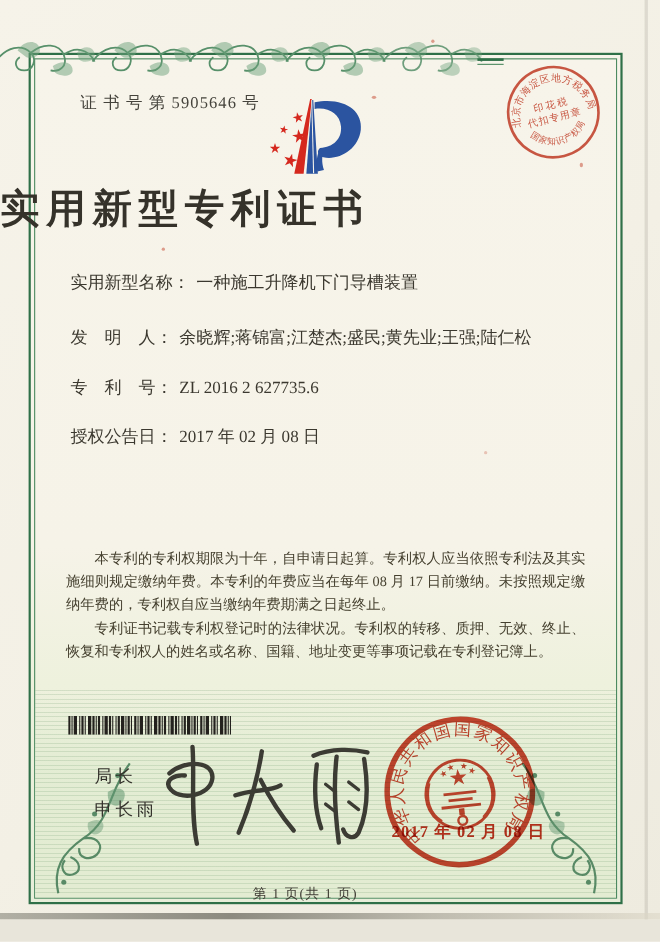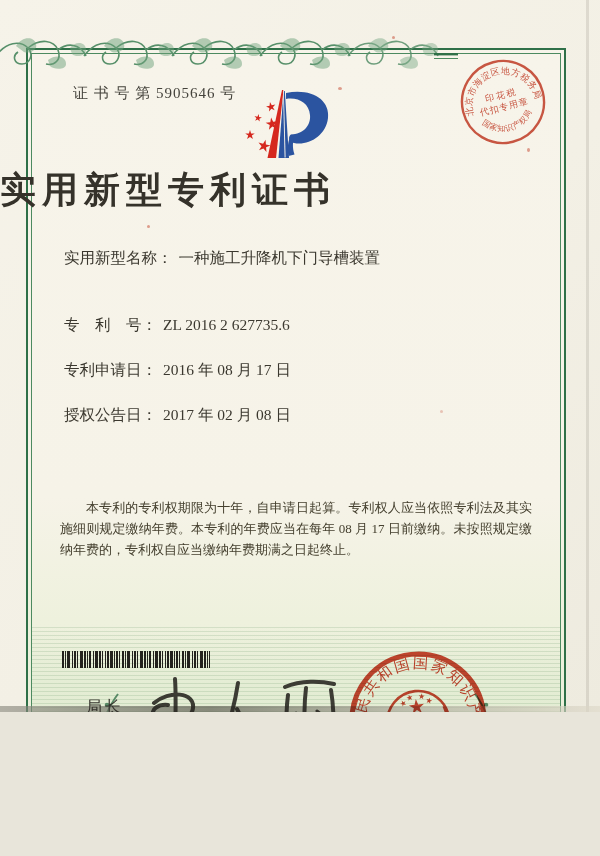--- a/index.html
+++ b/index.html
@@ -2,21 +2,21 @@
 <html><head>
 <meta charset="utf-8">
 <style>
   html,body{margin:0;padding:0;}
   body{
     width:600px;height:856px;
     font-family:"Liberation Serif","DejaVu Serif",serif;
     background:#e8e5da;
   }
   .page{
-    position:relative;width:600px;height:712px;overflow:hidden;
+    position:relative;width:600px;height:836px;overflow:hidden;
     background:linear-gradient(135deg,#f6f3e9 0%,#f3f0e5 55%,#eeebdf 100%);
   }
   
   .frame{
     position:absolute;left:26px;top:48px;width:540px;height:774px;
     border:2.5px solid #2f7048;box-sizing:border-box;
     background:linear-gradient(180deg,#f7f4ea 0%,#f6f3e8 58%,#eef1dd 74%,#e8eeda 100%);
   }
   .frame-inner{
     position:absolute;inset:3px;border:1px solid #4c8a60;
@@ -31,21 +31,21 @@
   .abs{position:absolute;}
   .cert-no{
     left:73px;top:84px;font-size:15px;color:#45433c;letter-spacing:1px;
   }
   .title{
     left:0;right:0;top:166px;
     font-size:36px;font-weight:bold;letter-spacing:6px;color:#35322a;
   }
   .fields{left:64px;top:248px;right:44px;color:#3b382f;}
   .field-row{font-size:15.5px;line-height:19px;margin-bottom:26px;white-space:nowrap;}
-  .field-row:first-child{margin-bottom:48px;}
+  .field-row:first-child{margin-bottom:31px;}
   .field-label{margin-right:6px;}
   .body-text{
     left:60px;top:497px;width:472px;font-size:13px;line-height:21px;
     color:#45402f;text-align:justify;
   }
   .body-text p{margin:0;text-indent:2em;}
   .director{left:86px;top:692px;font-size:16px;line-height:30px;letter-spacing:3px;color:#33312b;z-index:3;}
   .sig{left:135px;top:663px;z-index:4;}
   .seal{left:346px;top:648px;z-index:5;mix-blend-mode:multiply;opacity:.93;transform:rotate(-6deg);}
   .tax-stamp{left:457px;top:56px;opacity:.88;transform:rotate(-14deg);mix-blend-mode:multiply;}
@@ -139,32 +139,33 @@
     <path d="M51,48.5 C48,55 47,62 48.5,70 L54.5,68.5 C52,61 53,55 54,52 Z" fill="#2b54a0"></path>
   </svg>
 
   <div class="abs title">实用新型专利证书</div>
 
   <div class="abs fields">
     <div class="field-row">
       <span class="field-label">实用新型名称：</span><span class="field-value">一种施工升降机下门导槽装置</span>
     </div>
     <div class="field-row">
+      <span class="field-label">发　明　人：</span><span class="field-value">余晓辉;蒋锦富;江楚杰;盛民;黄先业;王强;陆仁松</span>
+    </div>
+    <div class="field-row">
       <span class="field-label">专　利　号：</span><span class="field-value">ZL 2016 2 627735.6</span>
-    </div>
-    <div class="field-row">
-      <span class="field-label">专利申请日：</span><span class="field-value">2016 年 08 月 17 日</span>
     </div>
     <div class="field-row">
       <span class="field-label">授权公告日：</span><span class="field-value">2017 年 02 月 08 日</span>
     </div>
   </div>
 
   <div class="abs body-text">
     <p>本专利的专利权期限为十年，自申请日起算。专利权人应当依照专利法及其实施细则规定缴纳年费。本专利的年费应当在每年 08 月 17 日前缴纳。未按照规定缴纳年费的，专利权自应当缴纳年费期满之日起终止。</p>
+    <p>专利证书记载专利权登记时的法律状况。专利权的转移、质押、无效、终止、恢复和专利权人的姓名或名称、国籍、地址变更等事项记载在专利登记簿上。</p>
   </div>
 
   <svg class="abs barcode" width="148" height="17" viewBox="0 0 148 17">
     <line x1="0" y1="8.5" x2="148" y2="8.5" stroke="#23211d" stroke-width="17" stroke-dasharray="2 1 1 1 3 2 1 1 2 1 1 2 3 1 2 1 1 1 2 2 1 1 3 1 2 1 1 2 1 1 2 1 3 1 1 1 2 1 1 2"></line>
   </svg>
 
   <div class="abs director">
     <div>局长</div>
     <div>申长雨</div>
   </div>

